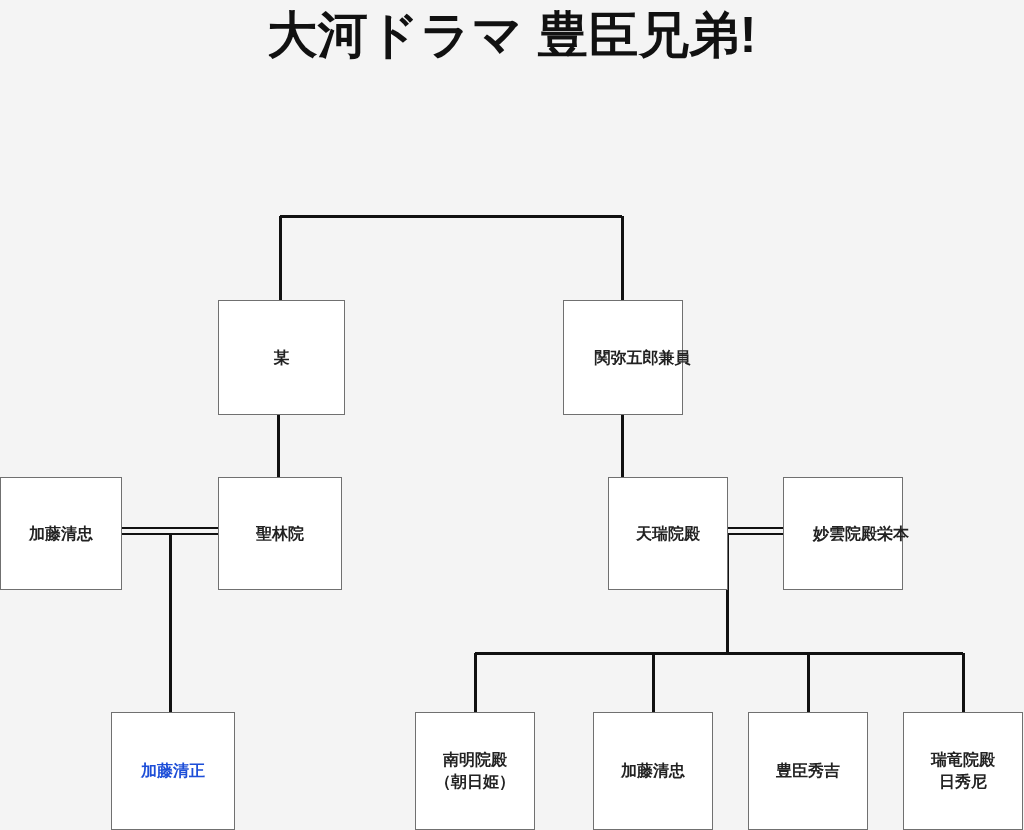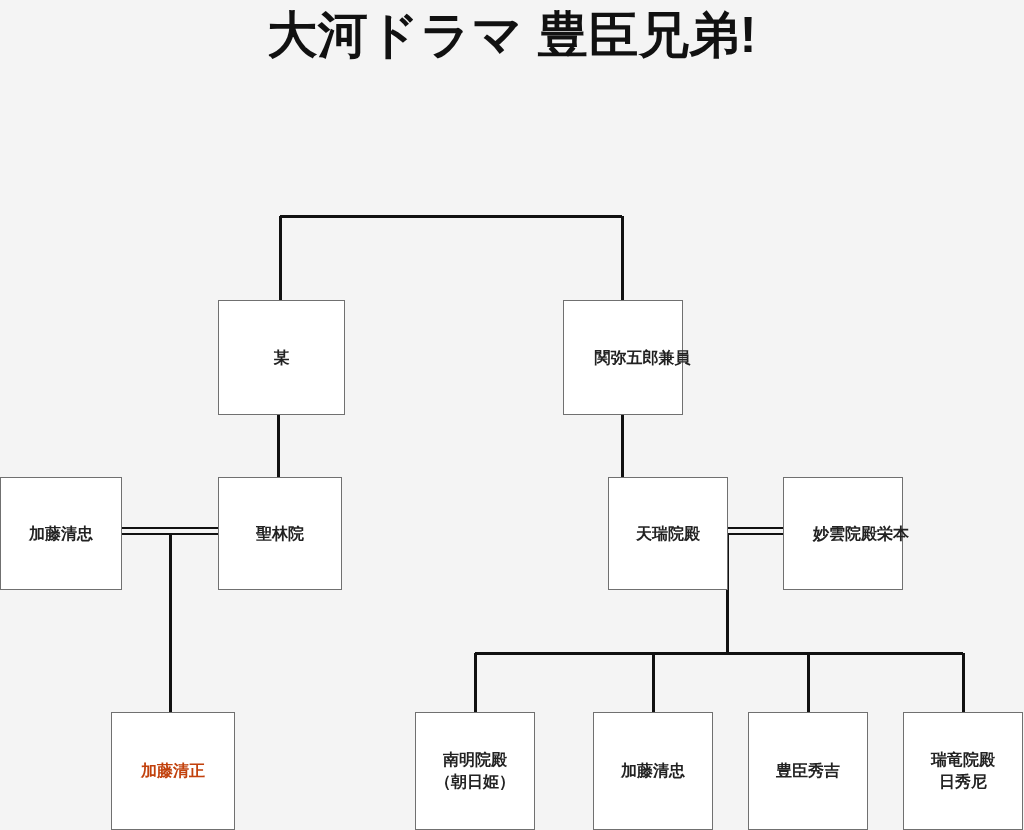--- a/index.html
+++ b/index.html
@@ -58,21 +58,21 @@
     font-weight: bold;
     color: #222222;
     line-height: 1.35;
     white-space: nowrap;
     z-index: 2;
   }
   .node .label {
     display: block;
   }
   .node.highlight .label {
-    color: #c2410c;
+    color: #1d4ed8;
     font-weight: bold;
   }
 </style>
 </head>
 <body>
 
 <div id="canvas">
 
   <div class="title-block">
     <div class="title-line">大河ドラマ 豊臣兄弟!</div>

